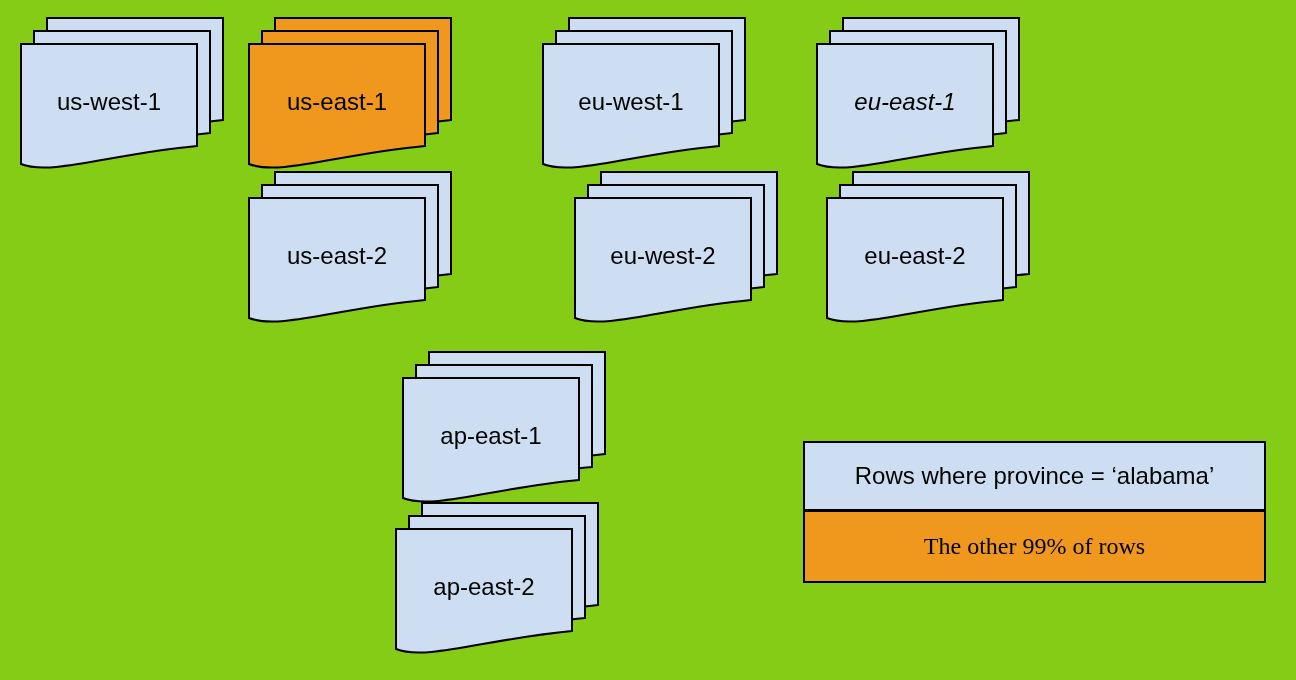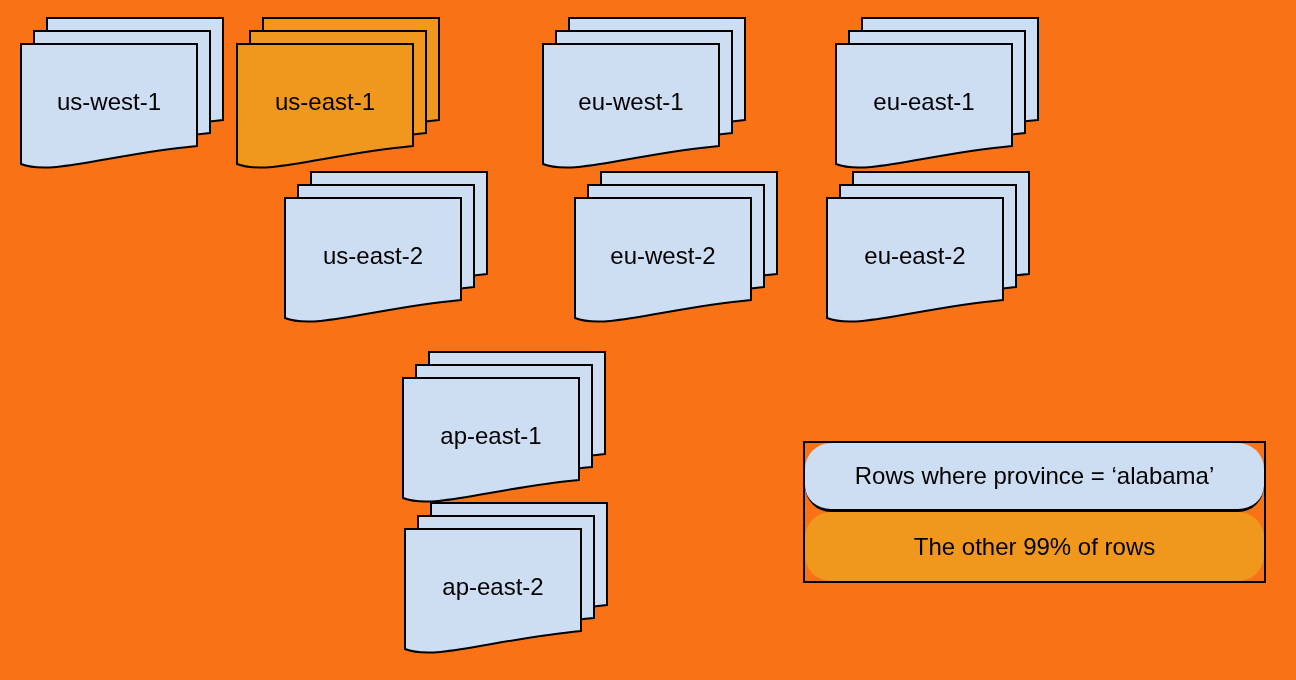--- a/index.html
+++ b/index.html
@@ -4,21 +4,21 @@
 <style>
   html, body {
     margin: 0;
     padding: 0;
     background: #ffffff;
   }
   .canvas {
     position: relative;
     width: 1296px;
     height: 680px;
-    background: #f97316;
+    background: #84cc16;
     overflow: hidden;
     font-family: "Liberation Sans", sans-serif;
   }
   .defs-svg {
     position: absolute;
     width: 0;
     height: 0;
     overflow: hidden;
   }
   .stack {
@@ -50,28 +50,28 @@
     box-sizing: border-box;
   }
   .legend-row {
     height: 69px;
     display: flex;
     align-items: center;
     justify-content: center;
     font-size: 24px;
     color: #000000;
     box-sizing: border-box;
-    border-radius: 26px;
   }
   .legend-row.blue {
     background: #cdddf2;
     border-bottom: 3px solid #000000;
   }
   .legend-row.orange {
     background: #f0981e;
+    font-family: Liberation Serif, serif;
   }
 </style>
 </head>
 <body>
 
 <div class="canvas">
 
   <svg class="defs-svg" aria-hidden="true">
     <defs>
       <path id="docsheet" d="M0 0 H176 V102 C90 110 30 132 0 120 Z"></path>
@@ -80,49 +80,49 @@
 
   <div class="stack" style="left:20px; top:17px;">
     <svg width="206" height="158" viewBox="0 0 206 158">
       <use href="#docsheet" x="27" y="1"></use>
       <use href="#docsheet" x="14" y="14"></use>
       <use href="#docsheet" x="1" y="27"></use>
       <text class="stack-label" x="89" y="93">us-west-1</text>
     </svg>
   </div>
 
-  <div class="stack orange" style="left:236px; top:17px;">
+  <div class="stack orange" style="left:248px; top:17px;">
     <svg width="206" height="158" viewBox="0 0 206 158">
       <use href="#docsheet" x="27" y="1"></use>
       <use href="#docsheet" x="14" y="14"></use>
       <use href="#docsheet" x="1" y="27"></use>
       <text class="stack-label" x="89" y="93">us-east-1</text>
     </svg>
   </div>
 
   <div class="stack" style="left:542px; top:17px;">
     <svg width="206" height="158" viewBox="0 0 206 158">
       <use href="#docsheet" x="27" y="1"></use>
       <use href="#docsheet" x="14" y="14"></use>
       <use href="#docsheet" x="1" y="27"></use>
       <text class="stack-label" x="89" y="93">eu-west-1</text>
     </svg>
   </div>
 
-  <div class="stack" style="left:835px; top:17px;">
+  <div class="stack" style="left:816px; top:17px;font-style:italic;">
     <svg width="206" height="158" viewBox="0 0 206 158">
       <use href="#docsheet" x="27" y="1"></use>
       <use href="#docsheet" x="14" y="14"></use>
       <use href="#docsheet" x="1" y="27"></use>
       <text class="stack-label" x="89" y="93">eu-east-1</text>
     </svg>
   </div>
 
 
-  <div class="stack" style="left:248px; top:171px;margin-left:36px;">
+  <div class="stack" style="left:248px; top:171px;">
     <svg width="206" height="158" viewBox="0 0 206 158">
       <use href="#docsheet" x="27" y="1"></use>
       <use href="#docsheet" x="14" y="14"></use>
       <use href="#docsheet" x="1" y="27"></use>
       <text class="stack-label" x="89" y="93">us-east-2</text>
     </svg>
   </div>
 
   <div class="stack" style="left:574px; top:171px;text-decoration:underline;">
     <svg width="206" height="158" viewBox="0 0 206 158">
@@ -144,21 +144,21 @@
 
   <div class="stack" style="left:402px; top:351px;text-align:right;">
     <svg width="206" height="158" viewBox="0 0 206 158">
       <use href="#docsheet" x="27" y="1"></use>
       <use href="#docsheet" x="14" y="14"></use>
       <use href="#docsheet" x="1" y="27"></use>
       <text class="stack-label" x="89" y="93">ap-east-1</text>
     </svg>
   </div>
 
-  <div class="stack" style="left:404px; top:502px;">
+  <div class="stack" style="left:395px; top:502px;">
     <svg width="206" height="158" viewBox="0 0 206 158">
       <use href="#docsheet" x="27" y="1"></use>
       <use href="#docsheet" x="14" y="14"></use>
       <use href="#docsheet" x="1" y="27"></use>
       <text class="stack-label" x="89" y="93">ap-east-2</text>
     </svg>
   </div>
 
   <div class="legend">
     <div class="legend-row blue">

